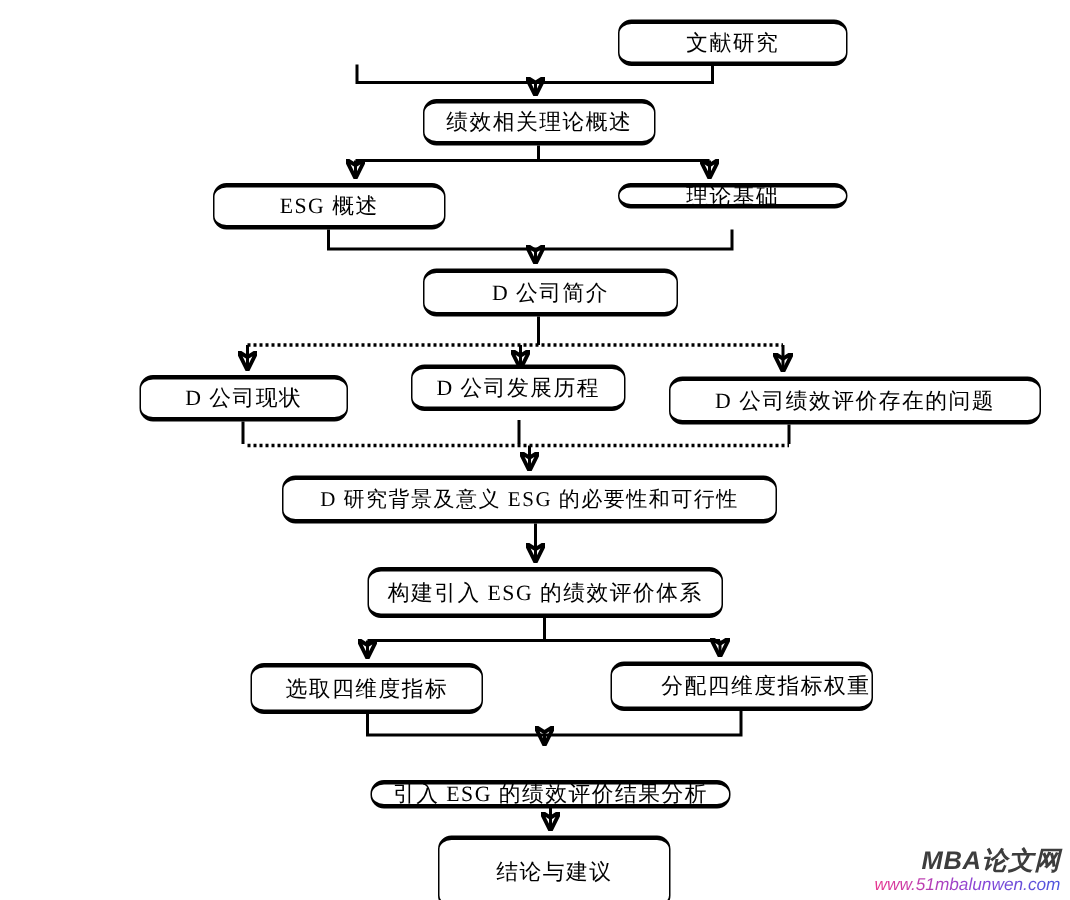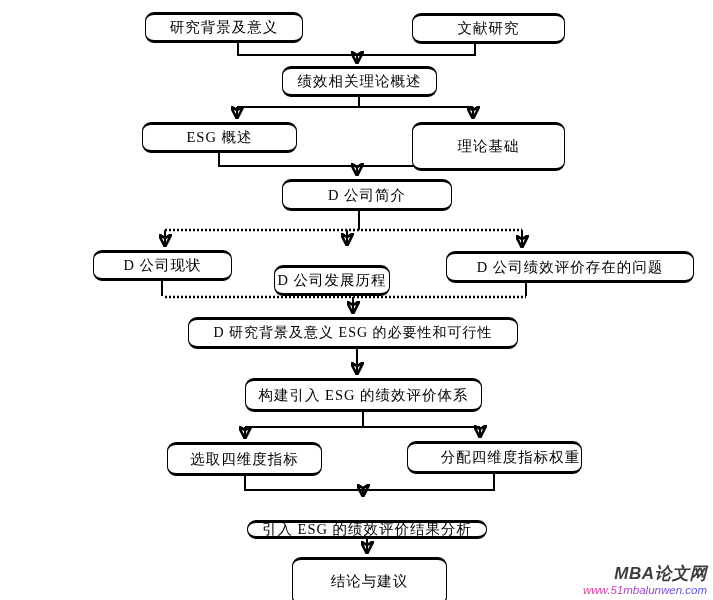--- a/index.html
+++ b/index.html
@@ -25,24 +25,24 @@
     font-size:14.5px;color:#000;
     letter-spacing:1px;
     white-space:nowrap;
     z-index:2;
   }
   
   #n1{left:145px;top:12px;width:158px;height:31px;}
   #n2{left:412px;top:13px;width:153px;height:31px;}
   #n3{left:282px;top:66px;width:155px;height:31px;}
   #n4{left:142px;top:122px;width:155px;height:31px;}
-  #n5{left:412px;top:122px;width:153px;height:49px;}
+  #n5{left:412px;top:122px;width:153px;height:17px;}
   #n6{left:282px;top:179px;width:170px;height:32px;}
   #n7{left:93px;top:250px;width:139px;height:31px;}
-  #n8{left:274px;top:265px;width:116px;height:31px;text-align:right;}
+  #n8{left:274px;top:243px;width:143px;height:31px;text-align:right;}
   #n9{left:446px;top:251px;width:248px;height:32px;}
   #n10{left:188px;top:317px;width:330px;height:32px;font-size:14px;}
   #n11{left:245px;top:378px;width:237px;height:34px;}
   #n12{left:167px;top:442px;width:155px;height:34px;}
   #n13{left:407px;top:441px;width:175px;height:33px;padding-left:32px;}
   #n14{left:247px;top:520px;width:240px;height:19px;}
   #n15{left:292px;top:557px;width:155px;height:49px;}
 
   .watermark{
     position:absolute;right:6px;bottom:4px;
@@ -100,21 +100,20 @@
     <path d="M363,412 V427 M245,427 H480"></path>
     <path d="M245,427 V439" marker-end="url(#arrow)"></path>
     <path d="M480,427 V438" marker-end="url(#arrow)"></path>
 
     <path d="M245,476 V490 H494 V474"></path>
     <path d="M363,490 V497" marker-end="url(#arrow)"></path>
 
     <path d="M367,533 V554" marker-end="url(#arrow)"></path>
   </svg>
 
-  <div class="node" id="n1">研究背景及意义</div>
   <div class="node" id="n2">文献研究</div>
   <div class="node" id="n3">绩效相关理论概述</div>
   <div class="node" id="n4">ESG 概述</div>
   <div class="node" id="n5">理论基础</div>
   <div class="node" id="n6">D 公司简介</div>
   <div class="node" id="n7">D 公司现状</div>
   <div class="node" id="n8">D 公司发展历程</div>
   <div class="node" id="n9">D 公司绩效评价存在的问题</div>
   <div class="node" id="n10">D 研究背景及意义 ESG 的必要性和可行性</div>
   <div class="node" id="n11">构建引入 ESG 的绩效评价体系</div>

